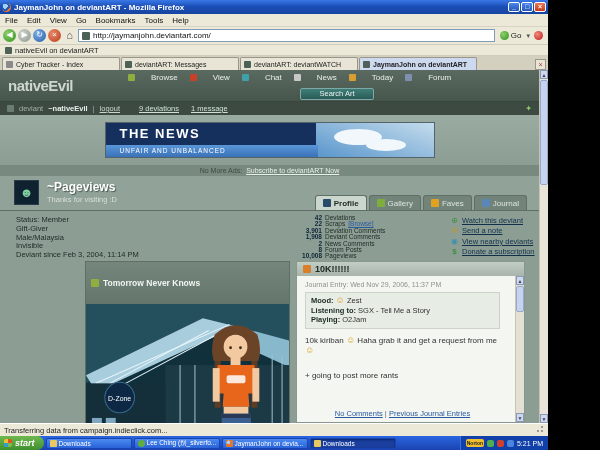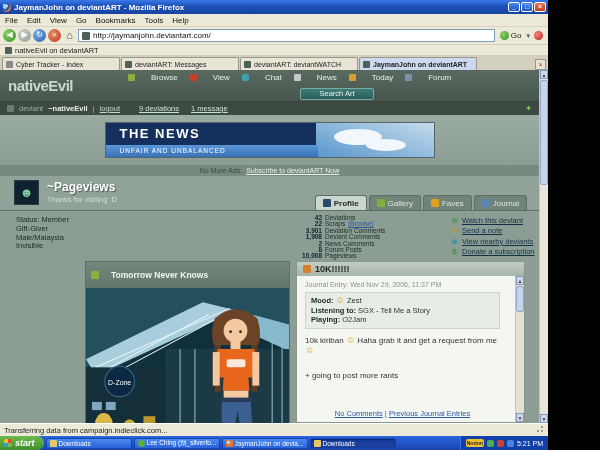--- a/index.html
+++ b/index.html
@@ -91,21 +91,21 @@
 .st-label{color:#1c2a23}
 .st-link{color:#2a5aa0;margin-left:3px;text-decoration:underline}
 .actions-col{position:absolute;left:450px;top:4px;font-size:7.5px}
 .action{display:flex;align-items:center;gap:3px;height:10.5px}
 .action-icon{width:9px;text-align:center;font-size:8px}
 .action-label{color:#12304a;text-decoration:underline}
 
 
 .content-row{flex:1;display:flex;gap:6px;padding:0 14px 0 85px;overflow:hidden}
 .feat-box{width:205px;display:flex;flex-direction:column;border:1px solid #5f6f65;background:#0e2833}
-.feat-head{flex:0 0 14px;background:linear-gradient(#75867c,#64756b);color:#f0f5f1;font-size:8.5px;font-weight:bold;display:flex;align-items:center;gap:12px;padding:8px 5px}
+.feat-head{flex:0 0 14px;background:linear-gradient(#75867c,#64756b);color:#f0f5f1;font-size:8.5px;font-weight:bold;display:flex;align-items:center;gap:4px;padding:16px 5px}
 .box-icon{width:8px;height:8px;border-radius:1px}
 .ic-feat{background:#8fae3f}.ic-jrnl{background:#d87f2a}
 .feat-img{flex:1}
 .journal-box{flex:1;display:flex;flex-direction:column;border:1px solid #8a978e}
 .journal-head{flex:0 0 14px;background:linear-gradient(#c2cdc4,#a8b5ac);color:#1a281f;font-weight:bold;font-size:9px;display:flex;align-items:center;gap:4px;padding:0 6px}
 .journal-body{flex:1;background:#f3f6f1;position:relative;padding:5px 16px 0 8px;font-size:8px;color:#333}
 .j-date{color:#8a948b;font-size:7px}
 .j-infobox{margin-top:4px;width:195px;background:#e7ece5;border:1px solid #ccd4ca;padding:3px 5px;font-size:7.5px;line-height:9.5px}
 .j-infobox b{color:#1c2a23}
 .smiley{color:#e0a020;font-size:9px}
@@ -287,20 +287,21 @@
             </span>
         </div>
       </div>
 
       <div class="info-row">
         <div class="status-col">
           <div>Status: Member</div>
           <div>Gift-Giver</div>
           <div>Male/Malaysia</div>
           <div>Invisible</div>
+          <div>Deviant since Feb 3, 2004, 11:14 PM</div>
         </div>
         <div class="stats-col">
           <div class="st-row">
               <span class="st-val">42</span>
               <span class="st-label">Deviations</span>
             </div>
           <div class="st-row">
               <span class="st-val">22</span>
               <span class="st-label">Scraps</span>
               <span class="st-link">[Browse]</span>

